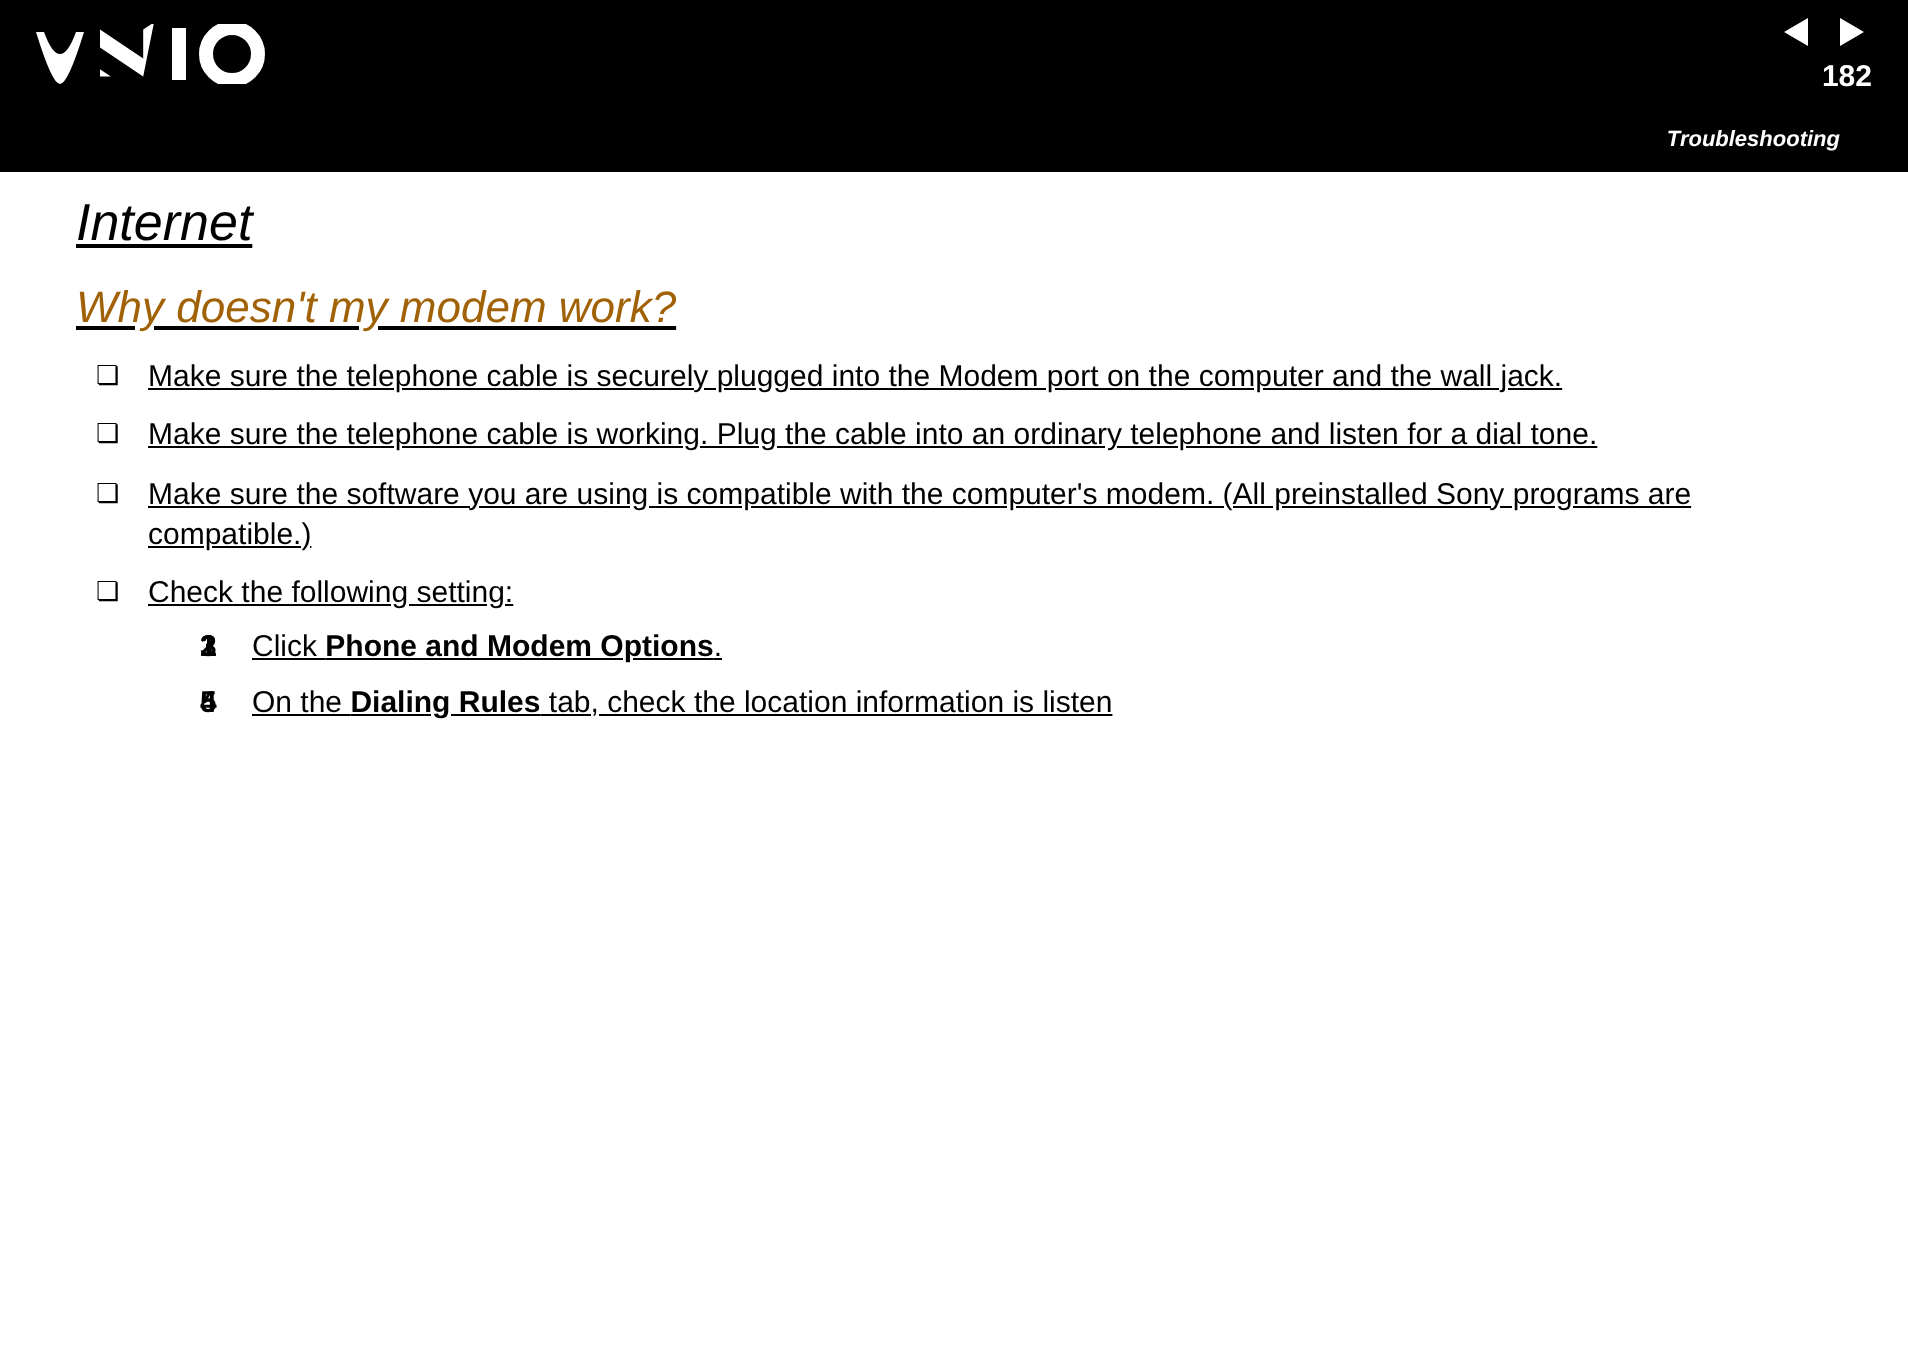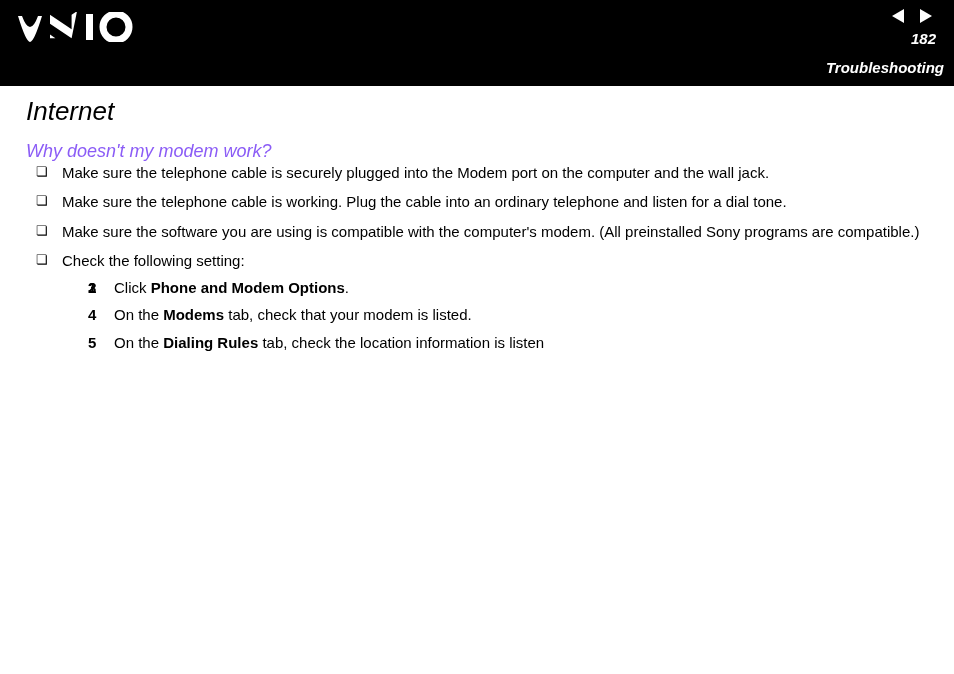--- a/index.html
+++ b/index.html
@@ -32,47 +32,47 @@
     gap: 4px;
   }
   .arrow-btn {
     cursor: pointer;
     padding: 2px;
   }
   .page-num {
     position: absolute;
     right: 18px;
     top: 30px;
-    font-style: italic;
     font-weight: bold;
     font-size: 15px;
   }
   .section-name {
     position: absolute;
-    right: 10px;
+    right: 34px;
     bottom: 10px;
     font-style: italic;
     font-weight: bold;
-    font-size: 15px;
+    font-size: 11px;
   }
   .content {
-    padding: 10px 26px 20px 26px;
+    padding: 10px 26px 20px 38px;
+    text-decoration: underline;
   }
   .h1 {
     font-size: 26px;
     font-style: italic;
     font-weight: normal;
     margin-bottom: 14px;
   }
   .h2 {
-    font-size: 18px;
+    font-size: 22px;
     font-style: italic;
     font-weight: normal;
-    color: #8b5cf6;
-    margin-bottom: 1px;
+    color: #a16207;
+    margin-bottom: 12px;
   }
   .bullet-list {
     list-style: none;
     padding-left: 10px;
   }
   .bullet-list > li {
     position: relative;
     padding-left: 26px;
     font-size: 15px;
     line-height: 1.35;
@@ -148,21 +148,20 @@
         </li>
         <li>
           <span class="num">2</span>
         </li>
         <li>
           <span class="num">3</span>
           <span><span>Click </span><b>Phone and Modem Options</b><span></span><b></b><span>.</span></span>
         </li>
         <li>
           <span class="num">4</span>
-          <span><span>On the </span><b>Modems</b><span> tab, check that your modem is listed.</span><b></b><span></span></span>
         </li>
         <li>
           <span class="num">5</span>
           <span><span>On the </span><b>Dialing Rules</b><span> tab, check the location information is listen</span><b></b><span></span></span>
         </li>
       </ol>
     </li>
   </ul>
 </div>
 

